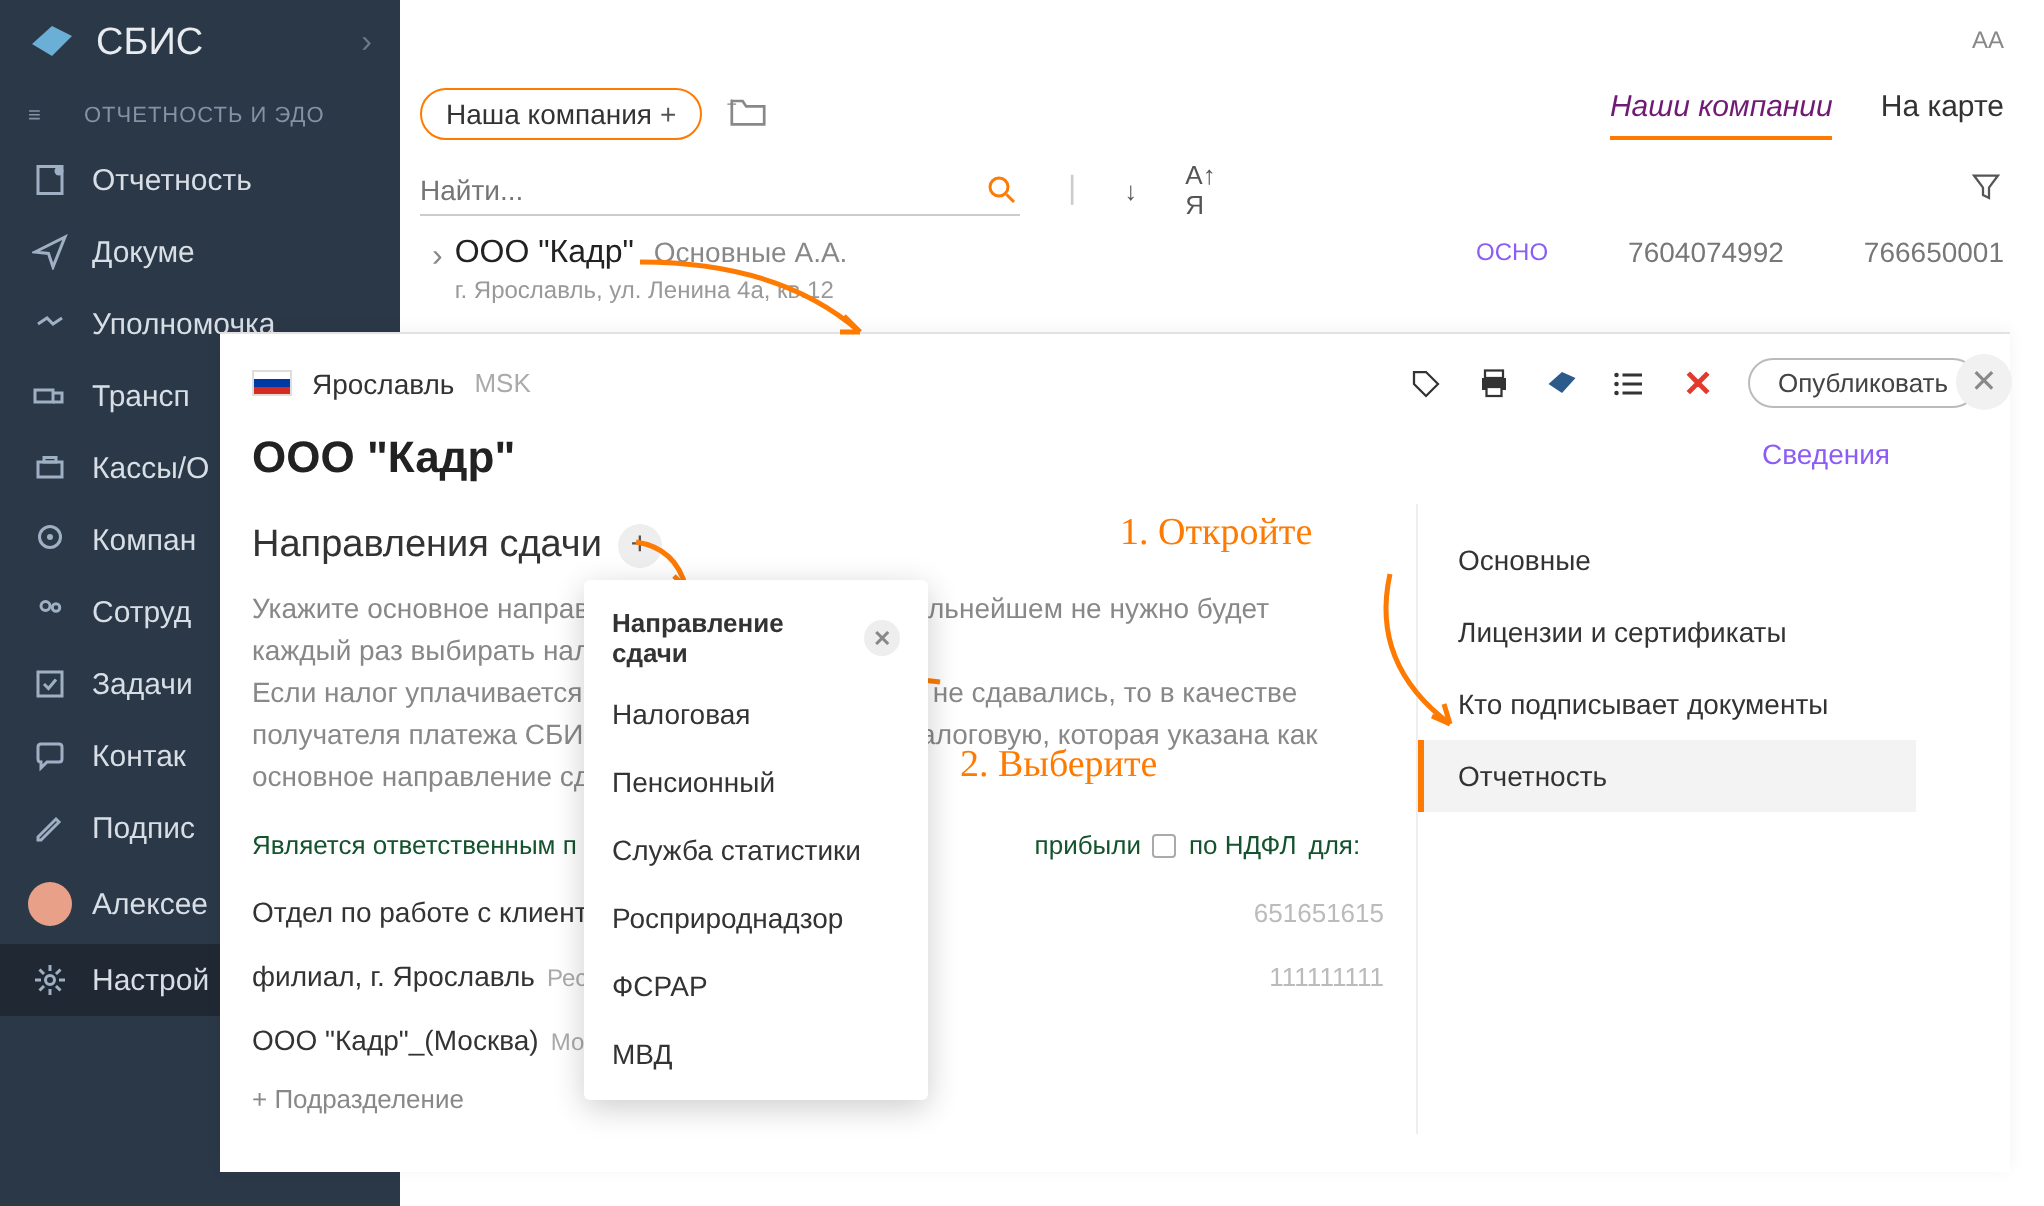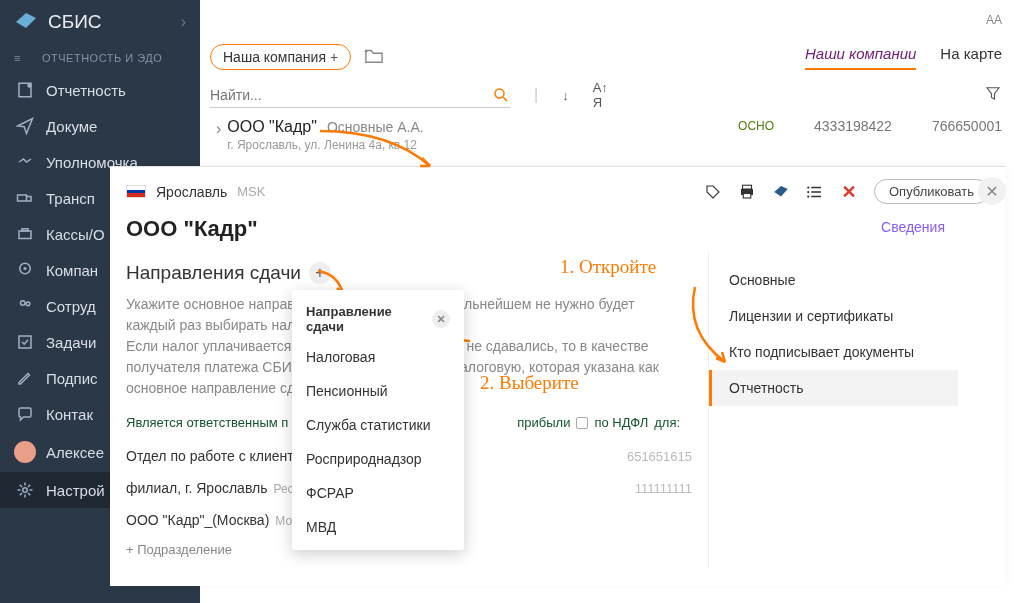--- a/index.html
+++ b/index.html
@@ -38,21 +38,21 @@
 .filter-icon { margin-left: auto; color: #555; }
 
 .row { position: absolute; left: 216px; top: 118px; right: 20px; display: flex; align-items: flex-start; }
 .row-chevron { color: #888; margin-right: 6px; margin-top: 2px; }
 .row-main { display: flex; flex-direction: column; }
 .row-title { display: flex; align-items: baseline; gap: 10px; }
 .row-name { font-size: 16px; color: #222; font-weight: 500; }
 .row-person { font-size: 14px; color: #888; }
 .row-addr { font-size: 12px; color: #999; margin-top: 2px; }
 .row-right { margin-left: auto; display: flex; gap: 40px; align-items: center; color: #888; font-size: 14px; }
-.row-tax { font-size: 12px; color: #4d7c0f; }
+.row-tax { font-size: 12px; color: #8b5cf6; }
 .row-code { color: #777; }
 
 .panel { position: absolute; left: 110px; top: 166px; width: 895px; height: 420px; background: #fff; border-top: 1px solid #e2e2e2; box-shadow: 0 -1px 8px rgba(0,0,0,0.05); }
 .panel-close-outer { position: absolute; right: -1px; top: 10px; width: 28px; height: 28px; border-radius: 50%; background: #f1f1f1; color: #888; display: flex; align-items: center; justify-content: center; cursor: pointer; }
 
 .panel-header { display: flex; align-items: center; padding: 12px 16px 8px; }
 .flag-icon { width: 20px; height: 13px; background: linear-gradient(to bottom, #fff 33%, #0039a6 33%, #0039a6 66%, #d52b1e 66%); border: 1px solid #ddd; margin-right: 10px; }
 .city { color: #333; font-size: 14px; margin-right: 10px; }
 .city-code { color: #aaa; font-size: 13px; }
 .panel-icons { margin-left: auto; display: flex; align-items: center; gap: 16px; }
@@ -173,32 +173,32 @@
         <svg width="18" height="18" viewBox="0 0 24 24">
           <rect x="4" y="4" width="16" height="16" fill="none" stroke="#9fb0c5" stroke-width="2"></rect>
           <path d="M8 12 L11 15 L16 9" fill="none" stroke="#9fb0c5" stroke-width="2"></path>
         </svg>
       </span>
     <span>Задачи</span>
   </div>
   <div class="sidebar-item">
     <span class="sidebar-item-icon">
         <svg width="18" height="18" viewBox="0 0 24 24">
+          <path d="M4 6 Q4 4 6 4 L18 4 Q20 4 20 6 L20 14 Q20 16 18 16 L10 16 L6 20 L6 16 Q4 16 4 14 Z" fill="none" stroke="#9fb0c5" stroke-width="2"></path>
+        </svg>
+      </span>
+    <span>Контак</span>
+  </div>
+  <div class="sidebar-item">
+    <span class="sidebar-item-icon">
+        <svg width="18" height="18" viewBox="0 0 24 24">
           <path d="M4 18 L16 6 L18 8 L6 20 L4 20 Z" fill="none" stroke="#9fb0c5" stroke-width="2"></path>
         </svg>
       </span>
     <span>Подпис</span>
-  </div>
-  <div class="sidebar-item">
-    <span class="sidebar-item-icon">
-        <svg width="18" height="18" viewBox="0 0 24 24">
-          <path d="M4 6 Q4 4 6 4 L18 4 Q20 4 20 6 L20 14 Q20 16 18 16 L10 16 L6 20 L6 16 Q4 16 4 14 Z" fill="none" stroke="#9fb0c5" stroke-width="2"></path>
-        </svg>
-      </span>
-    <span>Контак</span>
   </div>
   <div class="sidebar-item">
     <div class="sidebar-avatar"></div>
     <span>Алексее</span>
   </div>
   <div class="sidebar-item active">
     <span class="sidebar-item-icon">
         <svg width="18" height="18" viewBox="0 0 24 24">
           <circle cx="12" cy="12" r="3" fill="none" stroke="#9fb0c5" stroke-width="2"></circle>
           <path d="M12 2 L12 6 M12 18 L12 22 M2 12 L6 12 M18 12 L22 12 M5 5 L8 8 M16 16 L19 19 M5 19 L8 16 M16 8 L19 5" stroke="#9fb0c5" stroke-width="2"></path>
@@ -247,21 +247,21 @@
   <span class="row-chevron">›</span>
   <div class="row-main">
     <div class="row-title">
       <span class="row-name">ООО "Кадр"</span>
       <span class="row-person">Основные А.А.</span>
     </div>
     <span class="row-addr">г. Ярославль, ул. Ленина 4а, кв.12</span>
   </div>
   <div class="row-right">
     <span class="row-tax">ОСНО</span>
-    <span class="row-code">4333198422</span>
+    <span class="row-code">7604074992</span>
     <span class="row-code">766650001</span>
   </div>
 </div>
 
 <div class="panel">
   <div class="panel-close-outer">✕</div>
   <div class="panel-header">
     <div class="flag-icon"></div>
     <span class="city">Ярославль</span>
     <span class="city-code">MSK</span>

